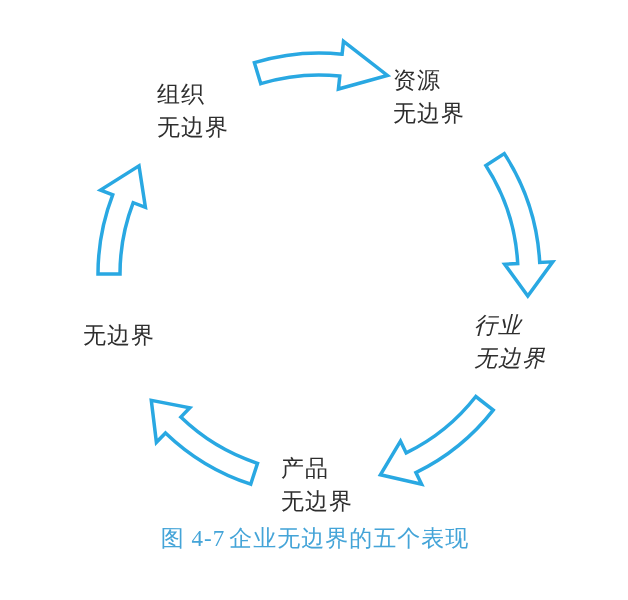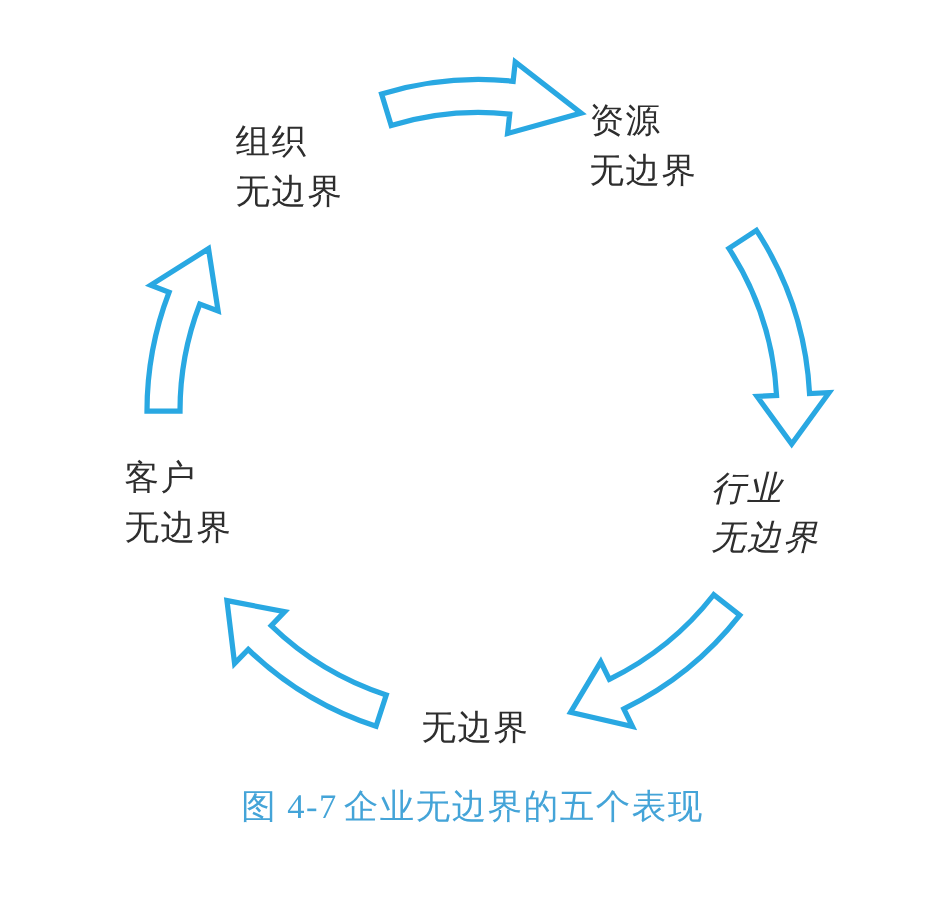--- a/index.html
+++ b/index.html
@@ -64,25 +64,25 @@
     <span>资源</span>
     <span>无边界</span>
   </div>
 
   <div class="node" style="left:510px; top:342px;font-style:italic;">
     <span>行业</span>
     <span>无边界</span>
   </div>
 
   <div class="node" style="left:317px; top:485px;">
+    <span>产品</span>
     <span>无边界</span>
   </div>
 
   <div class="node" style="left:119px; top:335px;">
-    <span>客户</span>
     <span>无边界</span>
   </div>
 
   <div class="caption" style="left:315px; top:538px;">
     <span class="fig-number">图 4-7</span><span class="fig-title">企业无边界的五个表现</span>
   </div>
 
 </div>
 
 </body></html>

